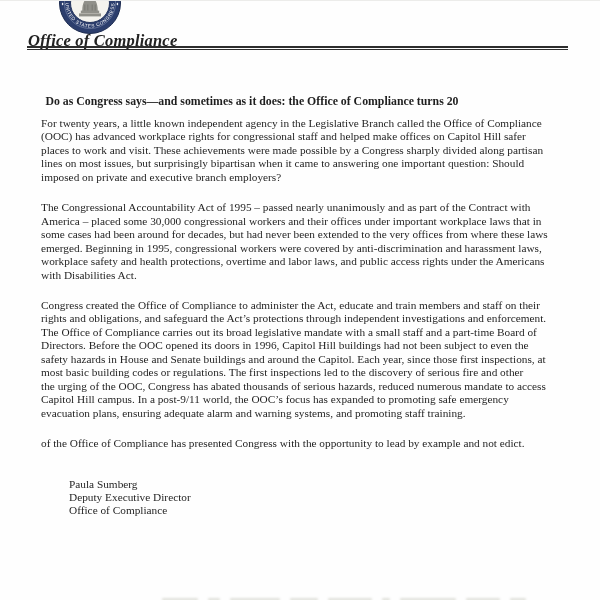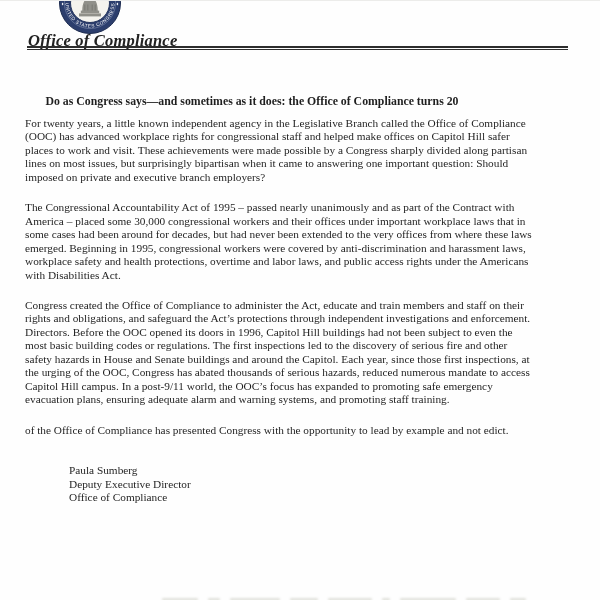--- a/index.html
+++ b/index.html
@@ -16,21 +16,21 @@
   }
   .header-rule {
     position:absolute; left:27px; top:45px; width:541px; height:1px;
     border-top:2px solid #2d2d2d; border-bottom:1px solid #2d2d2d;
   }
   .title {
     position:absolute; left:0; top:93px; width:504px; margin:0;
     text-align:center; font-size:11.8px; font-weight:bold; white-space:nowrap;
   }
   .body { position:absolute; left:25px; top:116px; width:545px; }
-  .para { margin:0 0 17px 0; }
+  .para { margin:0 0 17px 16px; }
   .line { font-size:11.3px; line-height:13.45px; white-space:nowrap; }
   .signature { margin-top:27px;margin-left:44px; }
   .footer-crop {
     position:absolute; left:162px; bottom:0; height:5px; width:400px;
     display:flex; align-items:flex-end; gap:10px; filter:blur(0.8px); opacity:0.75;
   }
   .smudge { height:3px; background:#d9dad2; border-radius:1px; flex:0 0 auto; }
 </style>
 </head>
 <body>
@@ -89,23 +89,24 @@
         <div class="line">The Congressional Accountability Act of 1995 – passed nearly unanimously and as part of the Contract with</div>
         <div class="line">America – placed some 30,000 congressional workers and their offices under important workplace laws that in</div>
         <div class="line">some cases had been around for decades, but had never been extended to the very offices from where these laws</div>
         <div class="line">emerged. Beginning in 1995, congressional workers were covered by anti-discrimination and harassment laws,</div>
         <div class="line">workplace safety and health protections, overtime and labor laws, and public access rights under the Americans</div>
         <div class="line">with Disabilities Act.</div>
       </div>
       <div class="para">
         <div class="line">Congress created the Office of Compliance to administer the Act, educate and train members and staff on their</div>
         <div class="line">rights and obligations, and safeguard the Act’s protections through independent investigations and enforcement.</div>
+        <div class="line">The Office of Compliance carries out its broad legislative mandate with a small staff and a part-time Board of</div>
         <div class="line">Directors. Before the OOC opened its doors in 1996, Capitol Hill buildings had not been subject to even the</div>
+        <div class="line">safety hazards in House and Senate buildings and around the Capitol. Each year, since those first inspections, at</div>
         <div class="line">most basic building codes or regulations. The first inspections led to the discovery of serious fire and other</div>
-        <div class="line">safety hazards in House and Senate buildings and around the Capitol. Each year, since those first inspections, at</div>
         <div class="line">the urging of the OOC, Congress has abated thousands of serious hazards, reduced numerous mandate to access</div>
         <div class="line">Capitol Hill campus. In a post-9/11 world, the OOC’s focus has expanded to promoting safe emergency</div>
         <div class="line">evacuation plans, ensuring adequate alarm and warning systems, and promoting staff training.</div>
       </div>
       <div class="para">
         <div class="line">of the Office of Compliance has presented Congress with the opportunity to lead by example and not edict.</div>
       </div>
       <div class="signature" id="signature-block">
         <div class="line">Paula Sumberg</div>
         <div class="line">Deputy Executive Director</div>

